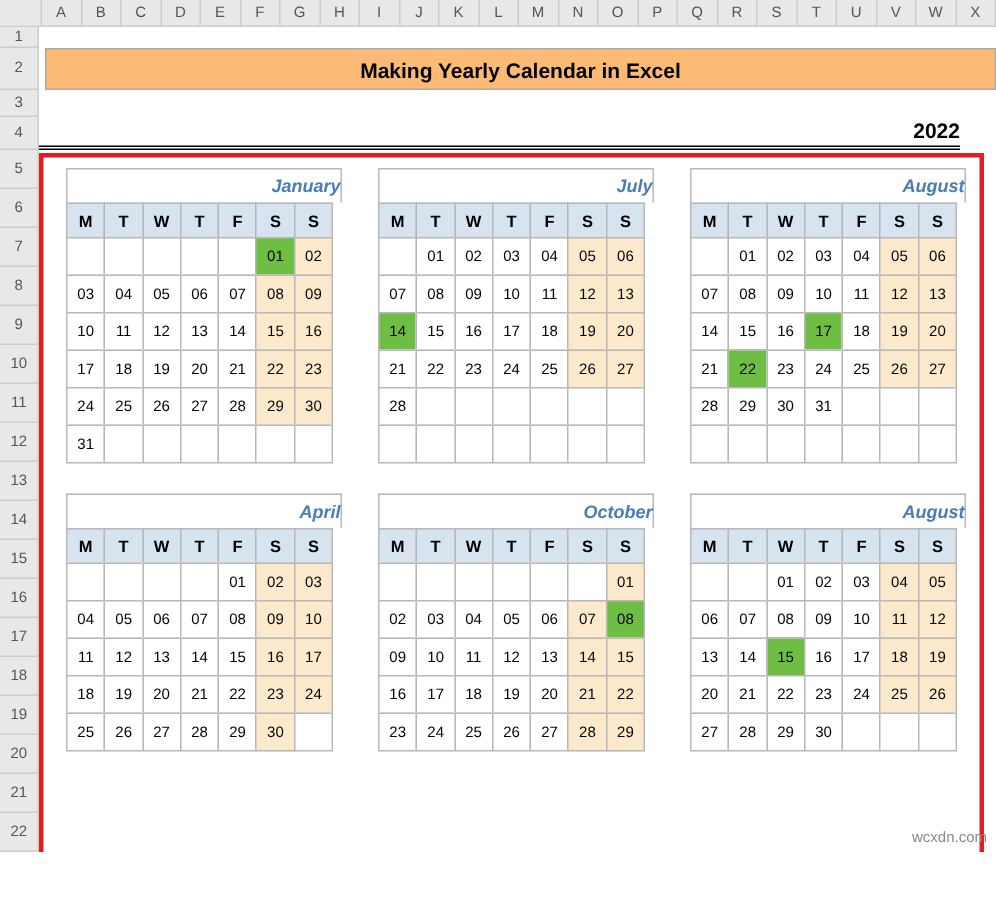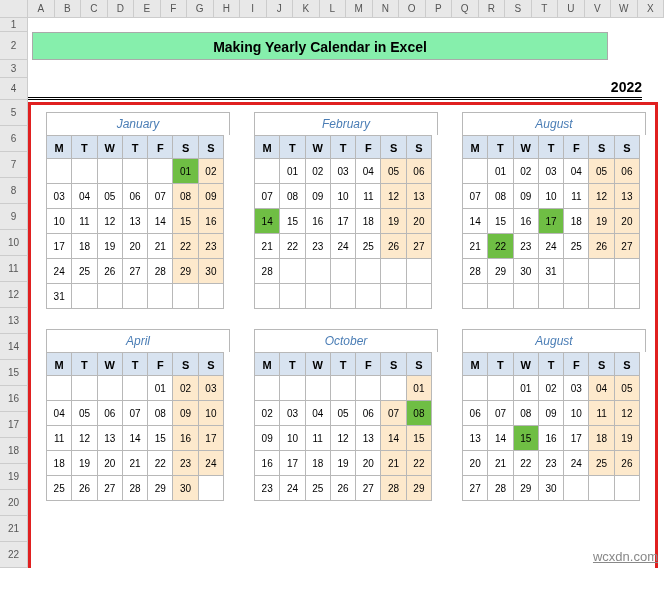--- a/index.html
+++ b/index.html
@@ -52,27 +52,27 @@
   .row-h.r2 { height: 28px; line-height:28px; }
   .row-h.r3 { height: 18px; line-height:18px; }
   .row-h.r4 { height: 22px; line-height:22px; }
   .content {
     flex: 1;
     position: relative;
   }
   .title-bar {
     margin-top: 14px;
     height: 28px;
-    background: #86efac;
+    background: #fdba74;
     border: 1px solid #aaa;
     font-weight: bold;
     font-size: 14px;
     text-align: center;
     line-height: 28px;
-    width: 576px;
+    width: 634px;
     margin-left: 4px;
   }
   .year-row {
     margin-top: 18px;
     height: 22px;
     border-bottom: 3px double #000;
     font-weight: bold;
     font-size: 14px;
     text-align: right;
     line-height: 18px;
@@ -95,24 +95,24 @@
   }
   .month-row {
     display: flex;
     gap: 24px;
     margin-bottom: 20px;
   }
   .month {
     width: 184px;
   }
   .month-title {
-    text-align: center;
+    text-align: right;
     font-style: italic;
     color: #4a7db5;
-    font-weight: normal;
+    font-weight: bold;
     font-size: 12px;
     padding: 4px 0;
     border: 1px solid #b8b8b8;
     border-bottom: none;
   }
   .dow-row, .week-row {
     display: flex;
   }
   .dow {
     width: 26.3px;
@@ -137,23 +137,22 @@
     margin-left: -1px;
     margin-top: -1px;
   }
   .day:first-child { margin-left: 0; }
   .day.we { background: #fde9cc; }
   .day.hl { background: #6fbe44; }
   .watermark {
     position: absolute;
     bottom: 4px;
     right: 6px;
-    font-size: 13px;
+    font-size: 10px;
     color: #888;
-    text-decoration: underline;
   }
 </style>
 </head>
 <body>
 
 <div class="sheet">
   <div class="col-headers">
     <div class="corner"></div>
     <div id="col-headers-inner" style="display: flex;">
         <div class="col-h">A</div>
@@ -273,21 +272,21 @@
                 <div class="day">31</div>
                 <div class="day"></div>
                 <div class="day"></div>
                 <div class="day"></div>
                 <div class="day"></div>
                 <div class="day"></div>
                 <div class="day"></div>
               </div>
             </div>
             <div class="month">
-              <div class="month-title">February</div>
+              <div class="month-title">July</div>
               <div class="dow-row">
                 <div class="dow">M</div>
                 <div class="dow">T</div>
                 <div class="dow">W</div>
                 <div class="dow">T</div>
                 <div class="dow">F</div>
                 <div class="dow">S</div>
                 <div class="dow">S</div>
               </div>
               <div class="week-row">

